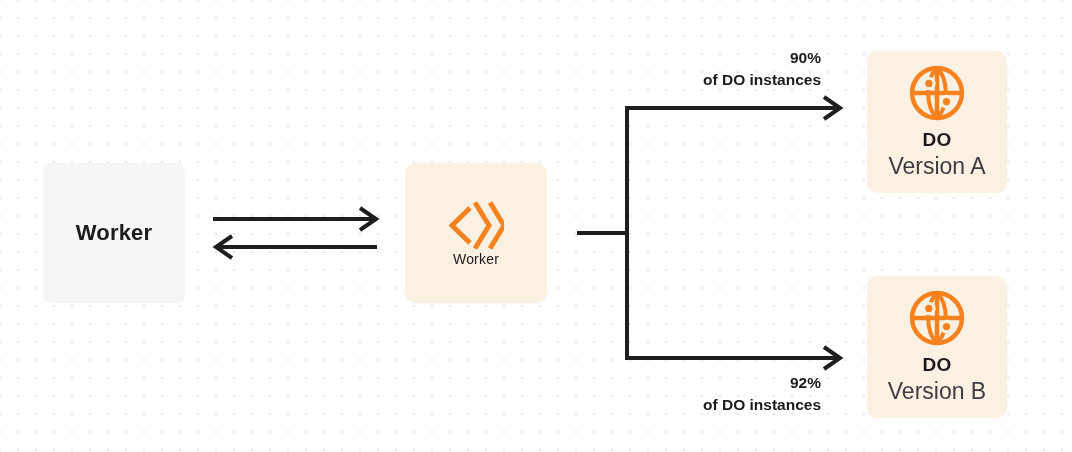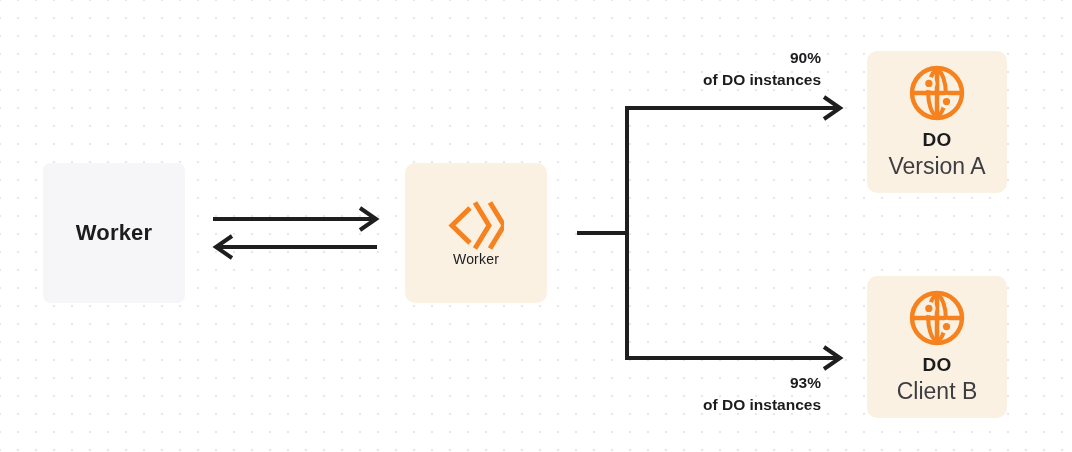--- a/index.html
+++ b/index.html
@@ -198,26 +198,26 @@
         <path class="globe-stroke" d="M32,4.5 V59.5" stroke-width="5"></path>
         <path class="globe-stroke" d="M32,5.5 C19,14 19,50 32,58.5" stroke-width="4.5"></path>
         <path class="globe-stroke" d="M32,5.5 C45,14 45,50 32,58.5" stroke-width="4.5"></path>
         <circle class="globe-halo" cx="23" cy="21.5" r="7.5"></circle>
         <circle class="globe-dot" cx="23" cy="21.5" r="4"></circle>
         <circle class="globe-halo" cx="42.5" cy="41.5" r="7.5"></circle>
         <circle class="globe-dot" cx="42.5" cy="41.5" r="4"></circle>
       </svg>
     </span>
     <span class="do-title">DO</span>
-    <span class="do-subtitle">Client B</span>
+    <span class="do-subtitle">Version B</span>
   </div>
 
   <div class="edge-label edge-label-90">
     <div>90%</div>
     <div>of DO instances</div>
   </div>
 
   <div class="edge-label edge-label-10">
-    <div>93%</div>
+    <div>92%</div>
     <div>of DO instances</div>
   </div>
 
 </div>
 
 </body></html>

